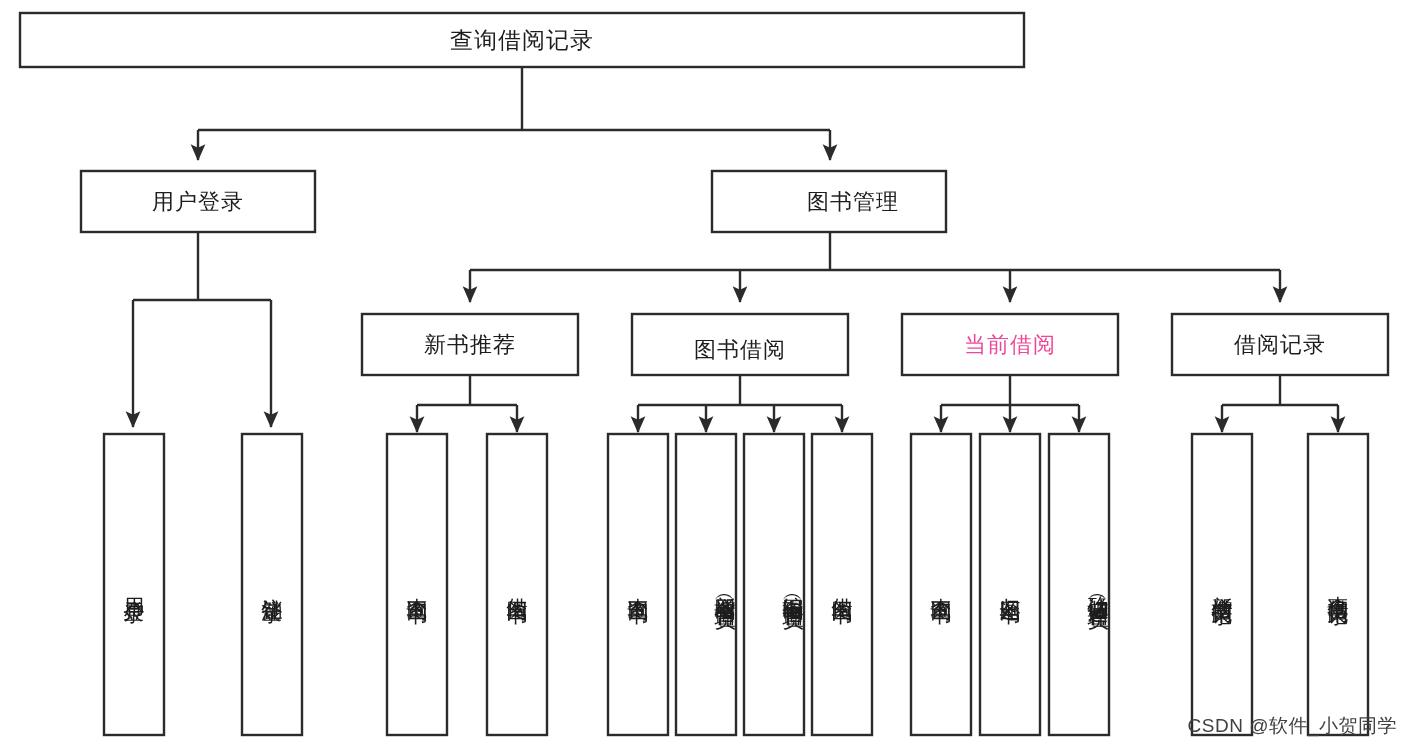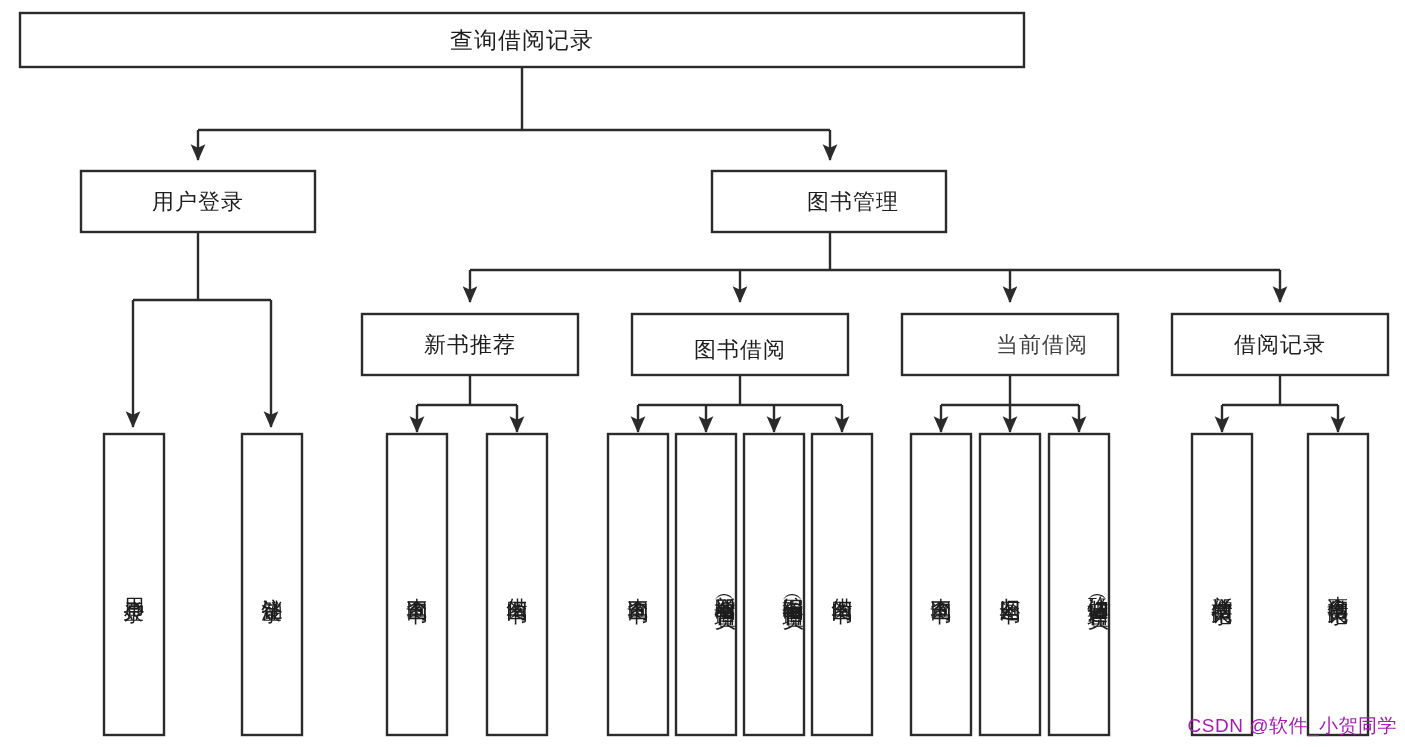--- a/index.html
+++ b/index.html
@@ -58,21 +58,21 @@
   }
   .leaf-label-wrap.center-v {
     align-items: center;
   }
   .watermark {
     position: absolute;
     right: 8px;
     bottom: 8px;
     font-family: "Liberation Sans", "DejaVu Sans", sans-serif;
     font-size: 19px;
-    color: #a21caf;
+    color: #404040;
     white-space: nowrap;
     letter-spacing: 0.5px;
   }
 </style>
 </head>
 <body>
 
 <div id="diagram-root">
 
   <svg id="flowchart" viewBox="0 0 1405 747">
@@ -151,21 +151,21 @@
     <rect class="node-rect" x="1308" y="434" width="60" height="301"></rect>
   </svg>
 
   <div style="position:absolute;left:20px;top:13px;width:1004px;height:54px;display:flex;align-items:center;justify-content:center;font-size:23px;color:#1d1d1d;letter-spacing:1px;">查询借阅记录</div>
 
   <div style="position:absolute;left:81px;top:171px;width:234px;height:61px;display:flex;align-items:center;justify-content:center;font-size:22px;color:#1d1d1d;letter-spacing:1px;">用户登录</div>
   <div style="position:absolute;left:712px;top:171px;width:282px;height:61px;display:flex;align-items:center;justify-content:center;font-size:22px;color:#1d1d1d;letter-spacing:1px;">图书管理</div>
 
   <div style="position:absolute;left:362px;top:314px;width:216px;height:61px;display:flex;align-items:center;justify-content:center;font-size:22px;color:#1d1d1d;letter-spacing:1px;border-radius:16px;">新书推荐</div>
   <div style="position:absolute;left:632px;top:314px;width:216px;height:71px;display:flex;align-items:center;justify-content:center;font-size:22px;color:#1d1d1d;letter-spacing:1px;">图书借阅</div>
-  <div style="position:absolute;left:934px;top:314px;width:216px;height:61px;display:flex;align-items:center;justify-content:center;font-size:22px;color:#404040;letter-spacing:1px;">当前借阅</div>
+  <div style="position:absolute;left:902px;top:314px;width:216px;height:61px;display:flex;align-items:center;justify-content:center;font-size:22px;color:#ec4899;letter-spacing:1px;">当前借阅</div>
   <div style="position:absolute;left:1172px;top:314px;width:216px;height:61px;display:flex;align-items:center;justify-content:center;font-size:22px;color:#1d1d1d;letter-spacing:1px;border-radius:24px;">借阅记录</div>
 
   <div class="leaf-label-wrap center-v" style="left:104px;top:434px;width:60px;height:301px;">用户登录</div>
   <div class="leaf-label-wrap center-v" style="left:242px;top:434px;width:60px;height:301px;">注销登录</div>
 
   <div class="leaf-label-wrap center-v" style="left:387px;top:434px;width:60px;height:301px;">查询图书</div>
   <div class="leaf-label-wrap center-v" style="left:487px;top:434px;width:60px;height:301px;">借阅图书</div>
 
   <div class="leaf-label-wrap center-v" style="left:608px;top:434px;width:60px;height:301px;">查询图书</div>
   <div class="leaf-label-wrap" style="left:676px;top:440px;width:60px;height:295px;">新增图书（管理员）</div>

